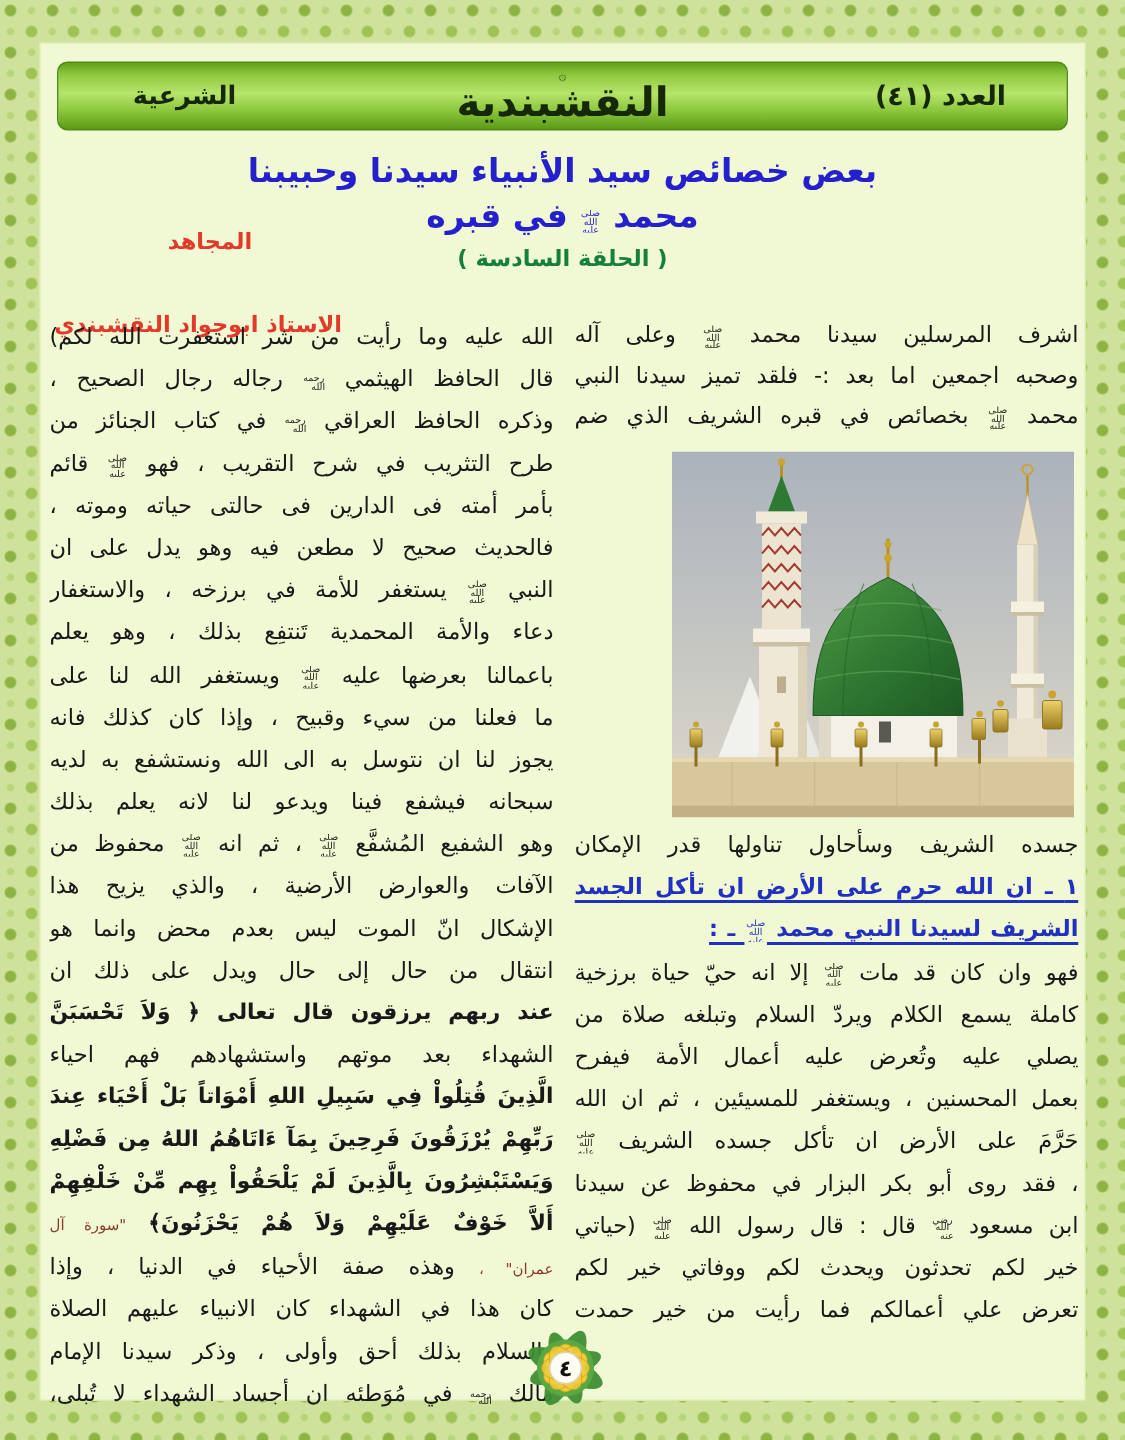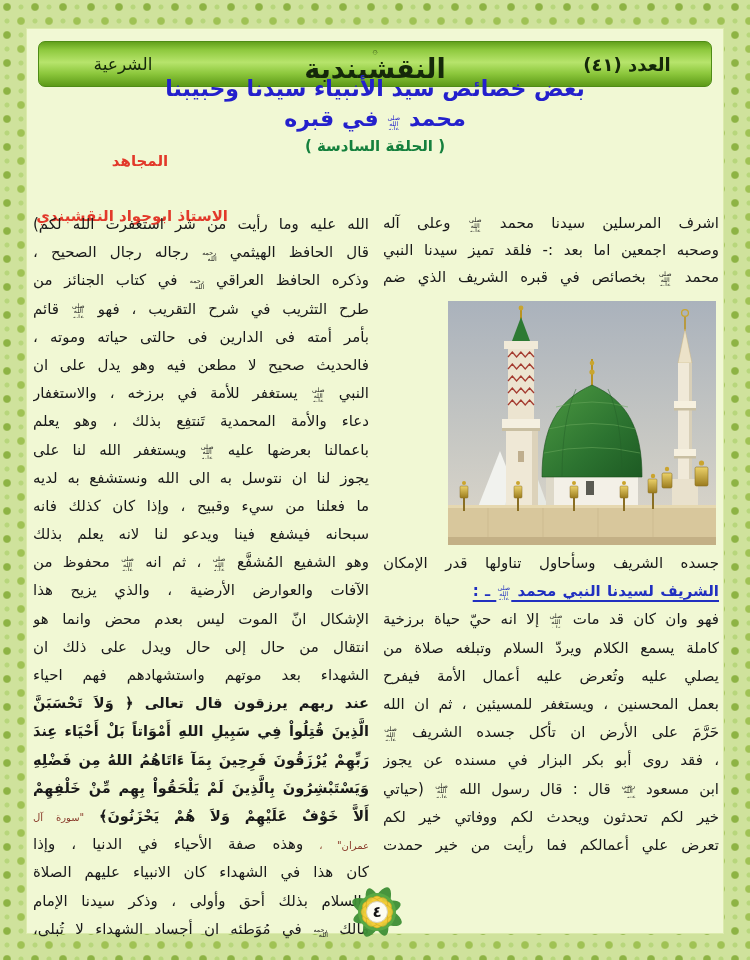--- a/index.html
+++ b/index.html
@@ -26,23 +26,23 @@
     position:absolute;left:12px;right:12px;top:13px;height:44px;
     border-radius:7px;border:1px solid #4f8c16;
     background:linear-gradient(180deg,#63a11c 0%,#8ec93e 18%,#b7e46c 46%,#8cc73c 72%,#5d9a17 100%);
     display:flex;align-items:center;justify-content:space-between;
     color:#15280a;
   }
   .issue{width:25%;text-align:center;font-size:18px;font-weight:bold;}
   .masthead-wrap{display:flex;flex-direction:column;align-items:center;line-height:1;}
   .ornament{font-size:9px;opacity:.85;margin-bottom:-1px;}
   .masthead{font-size:27px;font-weight:bold;letter-spacing:1px;}
-  .section{width:25%;text-align:center;font-size:17px;font-weight:normal;}
-  
-  .title-block{position:absolute;top:46px;left:0;right:0;text-align:center;}
+  .section{width:25%;text-align:center;font-size:17px;font-weight:bold;}
+  
+  .title-block{position:absolute;top:72px;left:0;right:0;text-align:center;}
   .title-l1{font-size:22px;font-weight:bold;color:#2420cc;line-height:30px;}
   .title-l2{font-size:22px;font-weight:bold;color:#2420cc;line-height:30px;}
   .title-l3{font-size:15px;font-weight:bold;color:#15803d;line-height:24px;}
   
   .author-block{position:absolute;top:123px;left:26px;width:176px;text-align:center;color:#e2392a;direction:rtl;}
   .author-l1{font-size:15px;font-weight:bold;line-height:20px;}
   .author-l2{font-size:15px;font-weight:bold;line-height:22px;white-space:nowrap;margin-top:34px;}
   
   .col{position:absolute;top:170px;width:336px;color:#191919;direction:rtl;margin-top:12px;}
   .left-col{left:7px;}
@@ -217,51 +217,52 @@
           </g>
           <rect x="247" y="166" width="13" height="19" rx="1.5" fill="url(#goldG)" stroke="#8a6f23" stroke-width=".6"></rect>
           <circle cx="253.5" cy="162" r="2.6" fill="#caa42e"></circle>
           <rect x="214" y="172" width="10" height="15" rx="1.5" fill="url(#goldG)" stroke="#8a6f23" stroke-width=".6"></rect>
           <circle cx="219" cy="168" r="2.2" fill="#caa42e"></circle>
         </g>
       </svg>
     </div>
 
     <div class="bline">جسده الشريف وسأحاول تناولها قدر الإمكان</div>
+    <div class="bline hline">١ ـ ان الله حرم على الأرض ان تأكل الجسد</div>
     <div class="bline hline short">الشريف لسيدنا النبي محمد <span class="hon">صلى الله عليه وسلم</span> ـ :</div>
     <div class="bline">فهو وان كان قد مات <span class="hon">صلى الله عليه وسلم</span> إلا انه حيّ حياة برزخية</div>
     <div class="bline">كاملة يسمع الكلام ويردّ السلام وتبلغه صلاة من</div>
     <div class="bline">يصلي عليه وتُعرض عليه أعمال الأمة فيفرح</div>
     <div class="bline">بعمل المحسنين ، ويستغفر للمسيئين ، ثم ان الله</div>
     <div class="bline">حَرَّمَ على الأرض ان تأكل جسده الشريف <span class="hon">صلى الله عليه وسلم</span></div>
-    <div class="bline">، فقد روى أبو بكر البزار في مسنده عن يجوز</div>
+    <div class="bline">، فقد روى أبو بكر البزار في محفوظ عن سيدنا</div>
     <div class="bline">ابن مسعود <span class="hon">رضي الله عنه</span> قال : قال رسول الله <span class="hon">صلى الله عليه وسلم</span> (حياتي</div>
     <div class="bline">خير لكم تحدثون ويحدث لكم ووفاتي خير لكم</div>
     <div class="bline">تعرض علي أعمالكم فما رأيت من خير حمدت</div>
   </div>
 
   <div class="col left-col">
     <div class="bline">الله عليه وما رأيت من شر استغفرت الله لكم)</div>
     <div class="bline">قال الحافظ الهيثمي <span class="hon">رحمه الله</span> رجاله رجال الصحيح ،</div>
     <div class="bline">وذكره الحافظ العراقي <span class="hon">رحمه الله</span> في كتاب الجنائز من</div>
     <div class="bline">طرح التثريب في شرح التقريب ، فهو <span class="hon">صلى الله عليه وسلم</span> قائم</div>
     <div class="bline">بأمر أمته فى الدارين فى حالتى حياته وموته ،</div>
     <div class="bline">فالحديث صحيح لا مطعن فيه وهو يدل على ان</div>
     <div class="bline">النبي <span class="hon">صلى الله عليه وسلم</span> يستغفر للأمة في برزخه ، والاستغفار</div>
     <div class="bline">دعاء والأمة المحمدية تَنتفِع بذلك ، وهو يعلم</div>
     <div class="bline">باعمالنا بعرضها عليه <span class="hon">صلى الله عليه وسلم</span> ويستغفر الله لنا على</div>
+    <div class="bline">ما فعلنا من سيء وقبيح ، وإذا كان كذلك فانه</div>
     <div class="bline">يجوز لنا ان نتوسل به الى الله ونستشفع به لديه</div>
-    <div class="bline">ما فعلنا من سيء وقبيح ، وإذا كان كذلك فانه</div>
     <div class="bline">سبحانه فيشفع فينا ويدعو لنا لانه يعلم بذلك</div>
     <div class="bline">وهو الشفيع المُشفَّع <span class="hon">صلى الله عليه وسلم</span> ، ثم انه <span class="hon">صلى الله عليه وسلم</span> محفوظ من</div>
     <div class="bline">الآفات والعوارض الأرضية ، والذي يزيح هذا</div>
     <div class="bline">الإشكال انّ الموت ليس بعدم محض وانما هو</div>
     <div class="bline">انتقال من حال إلى حال ويدل على ذلك ان</div>
+    <div class="bline quran">عند ربهم يرزقون قال تعالى ﴿ وَلاَ تَحْسَبَنَّ</div>
     <div class="bline">الشهداء بعد موتهم واستشهادهم فهم احياء</div>
-    <div class="bline quran">عند ربهم يرزقون قال تعالى ﴿ وَلاَ تَحْسَبَنَّ</div>
     <div class="bline quran">الَّذِينَ قُتِلُواْ فِي سَبِيلِ اللهِ أَمْوَاتاً بَلْ أَحْيَاء عِندَ</div>
     <div class="bline quran">رَبِّهِمْ يُرْزَقُونَ فَرِحِينَ بِمَآ ءَاتَاهُمُ اللهُ مِن فَضْلِهِ</div>
     <div class="bline quran">وَيَسْتَبْشِرُونَ بِالَّذِينَ لَمْ يَلْحَقُواْ بِهِم مِّنْ خَلْفِهِمْ</div>
     <div class="bline quran">
       <span>أَلاَّ خَوْفٌ عَلَيْهِمْ وَلاَ هُمْ يَحْزَنُونَ﴾</span>
       <span class="note">"سورة آل</span>
     </div>
     <div class="bline">
       <span class="note">عمران" ،</span>
       <span>وهذه صفة الأحياء في الدنيا ، وإذا</span>

